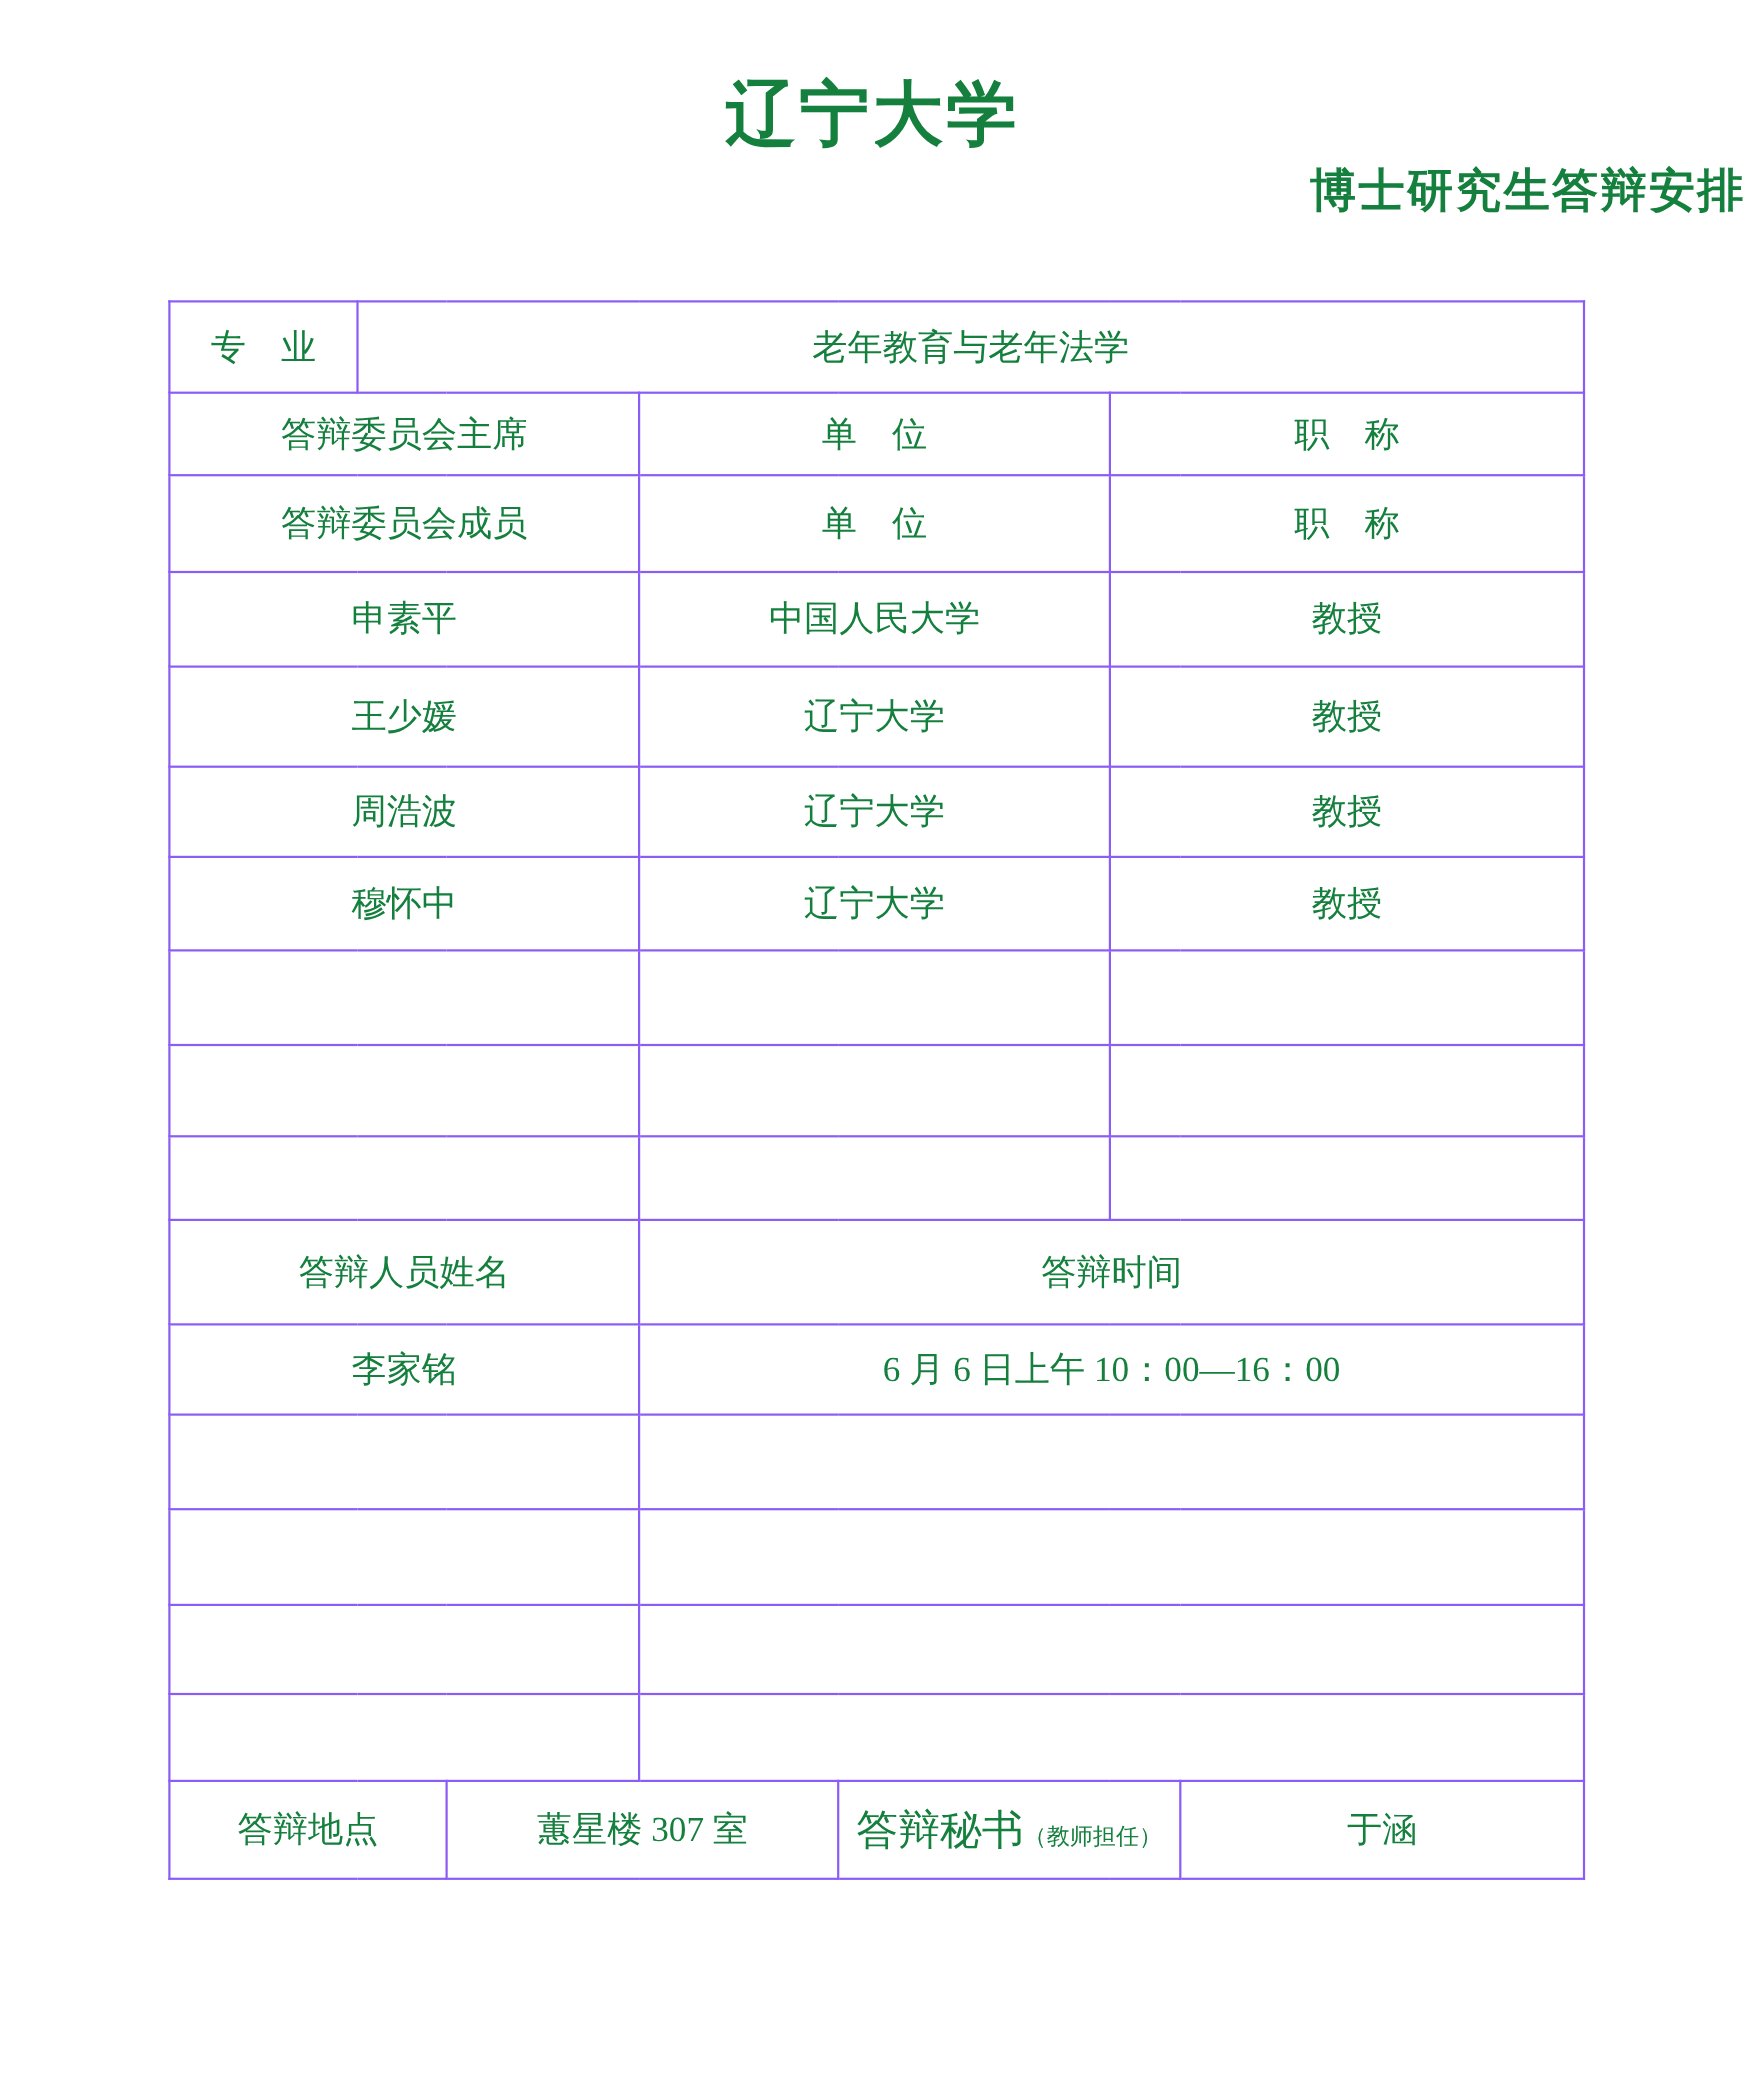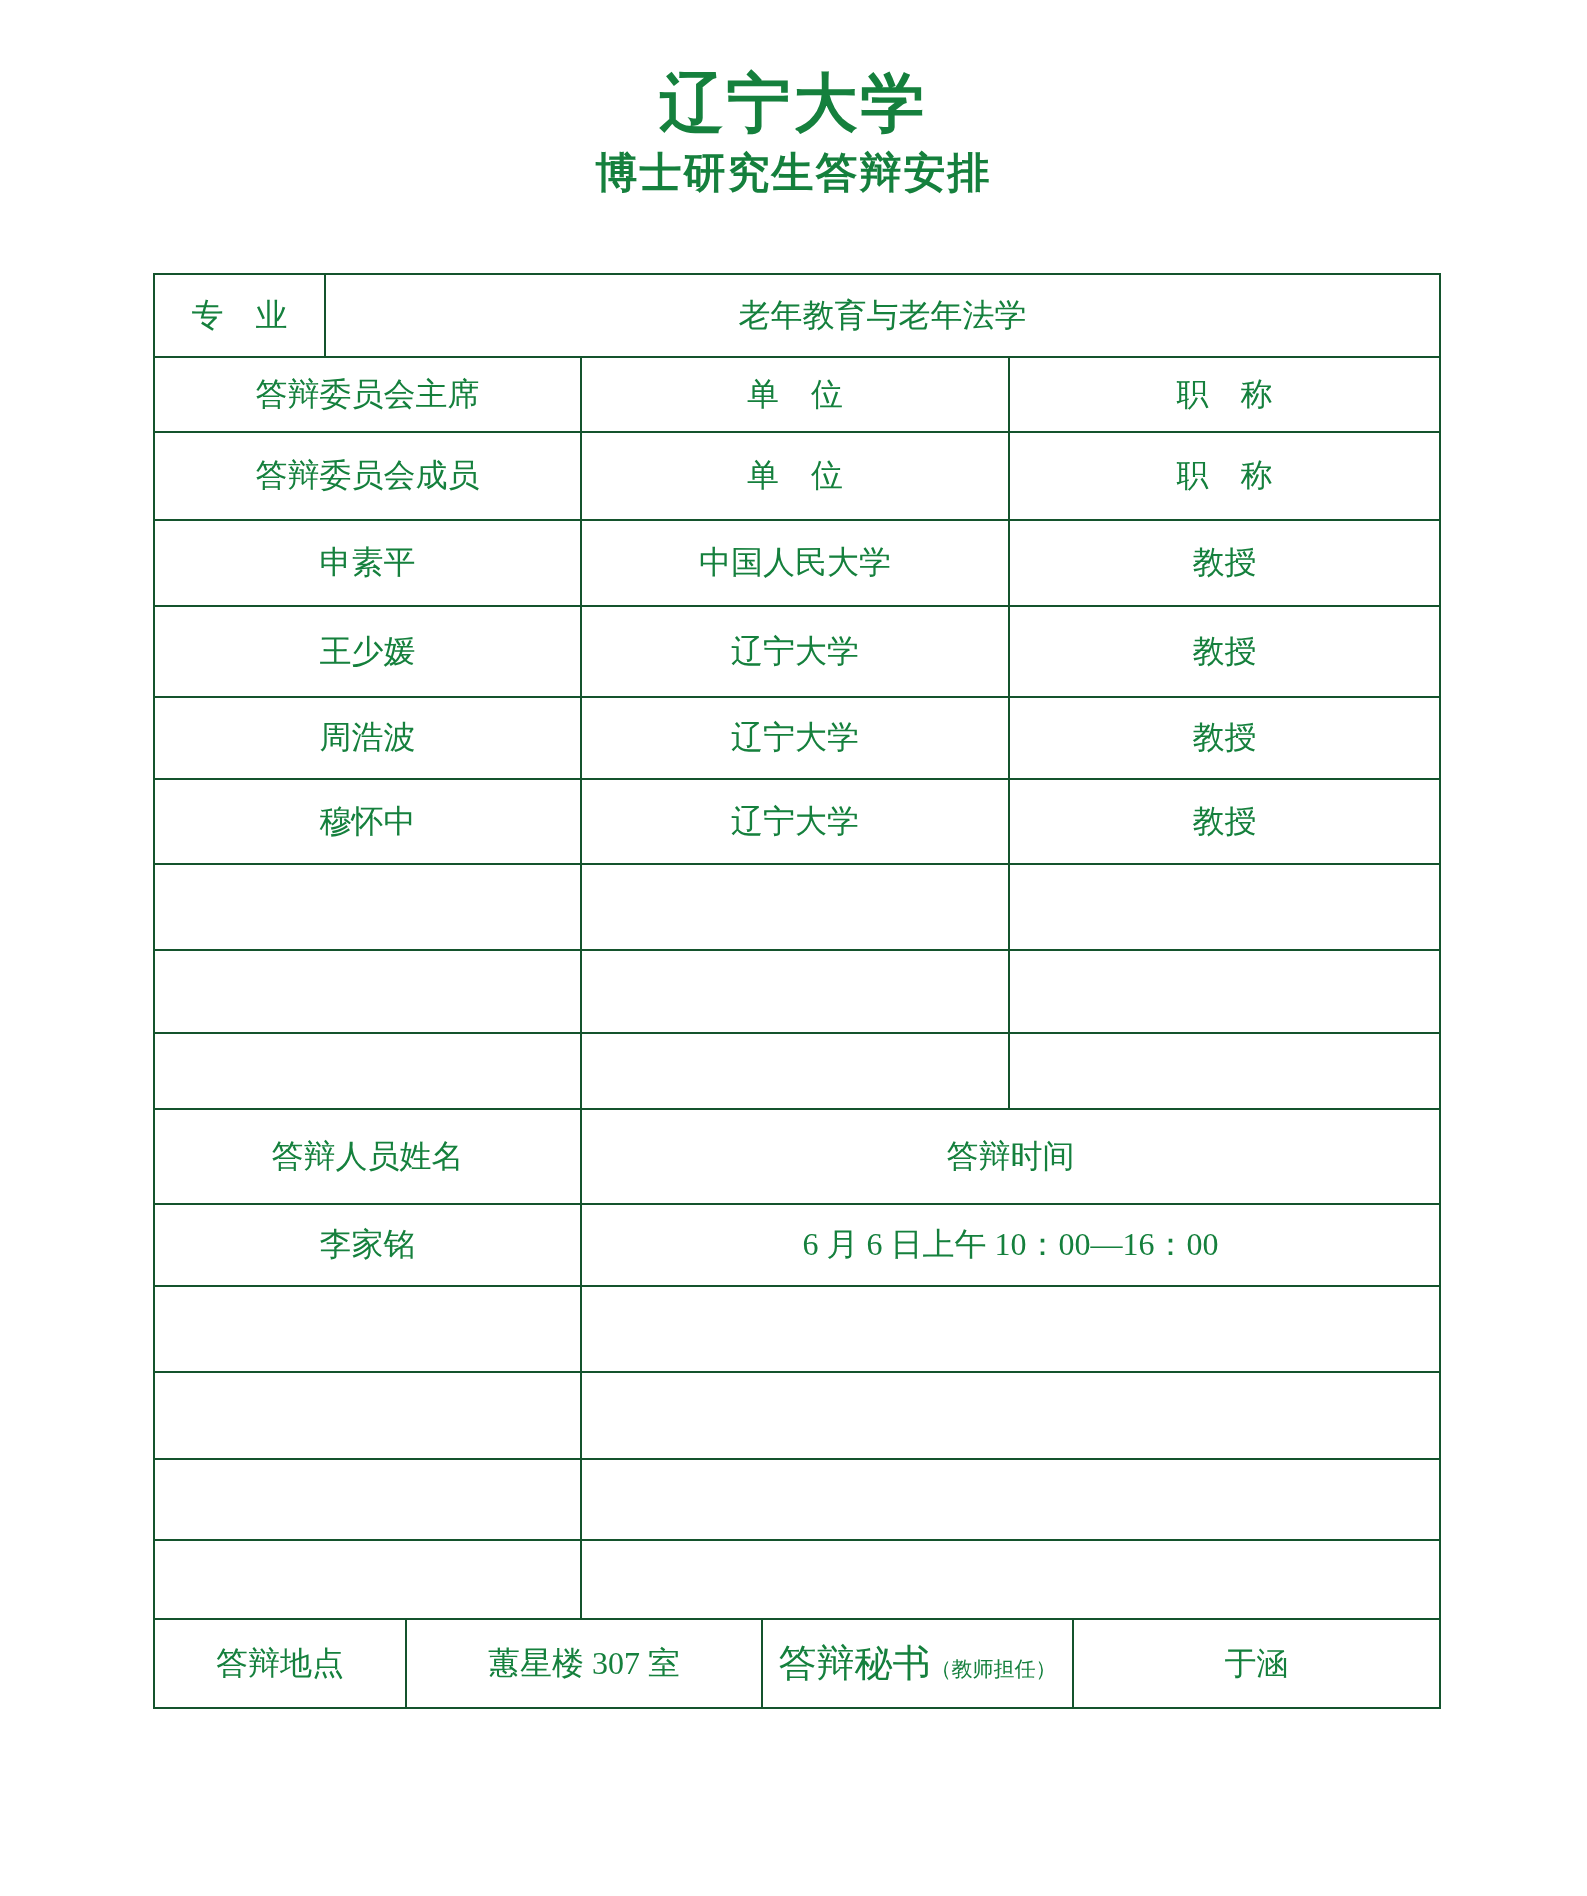--- a/index.html
+++ b/index.html
@@ -28,37 +28,37 @@
     font-size: 64px;
     line-height: 1.1;
     letter-spacing: 3px;
   }
   .doc-subtitle {
     position: absolute;
     top: 148px;
     left: 0;
     width: 100%;
     margin: 0;
-    text-align: center;
+    text-align: right;
     font-family: "Liberation Sans", "DejaVu Sans", sans-serif;
     font-weight: 600;
     font-size: 42px;
     line-height: 1.2;
     letter-spacing: 2px;
   }
   table.defense-table {
     position: absolute;
     left: 153px;
     top: 273px;
     width: 1286px;
     border-collapse: collapse;
     table-layout: fixed;
   }
   table.defense-table td {
-    border: 2px solid #14532d;
+    border: 2px solid #8b5cf6;
     text-align: center;
     vertical-align: middle;
     padding: 0;
     font-size: 32px;
     overflow: hidden;
     white-space: nowrap;
   }
   td.hdr { font-size: 31px; }
   td.big-val { font-size: 34px; }
   td.loc-val { font-size: 38px; }

